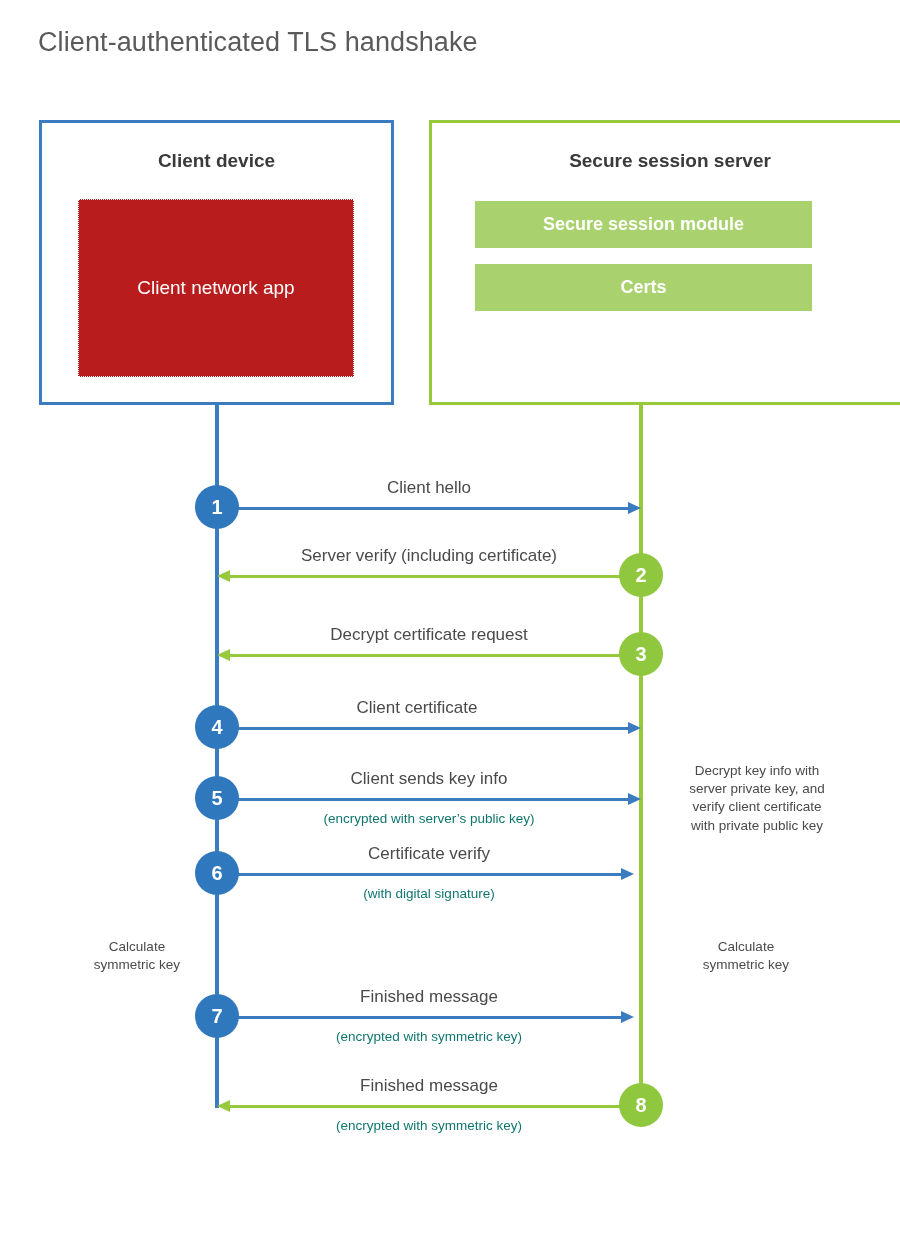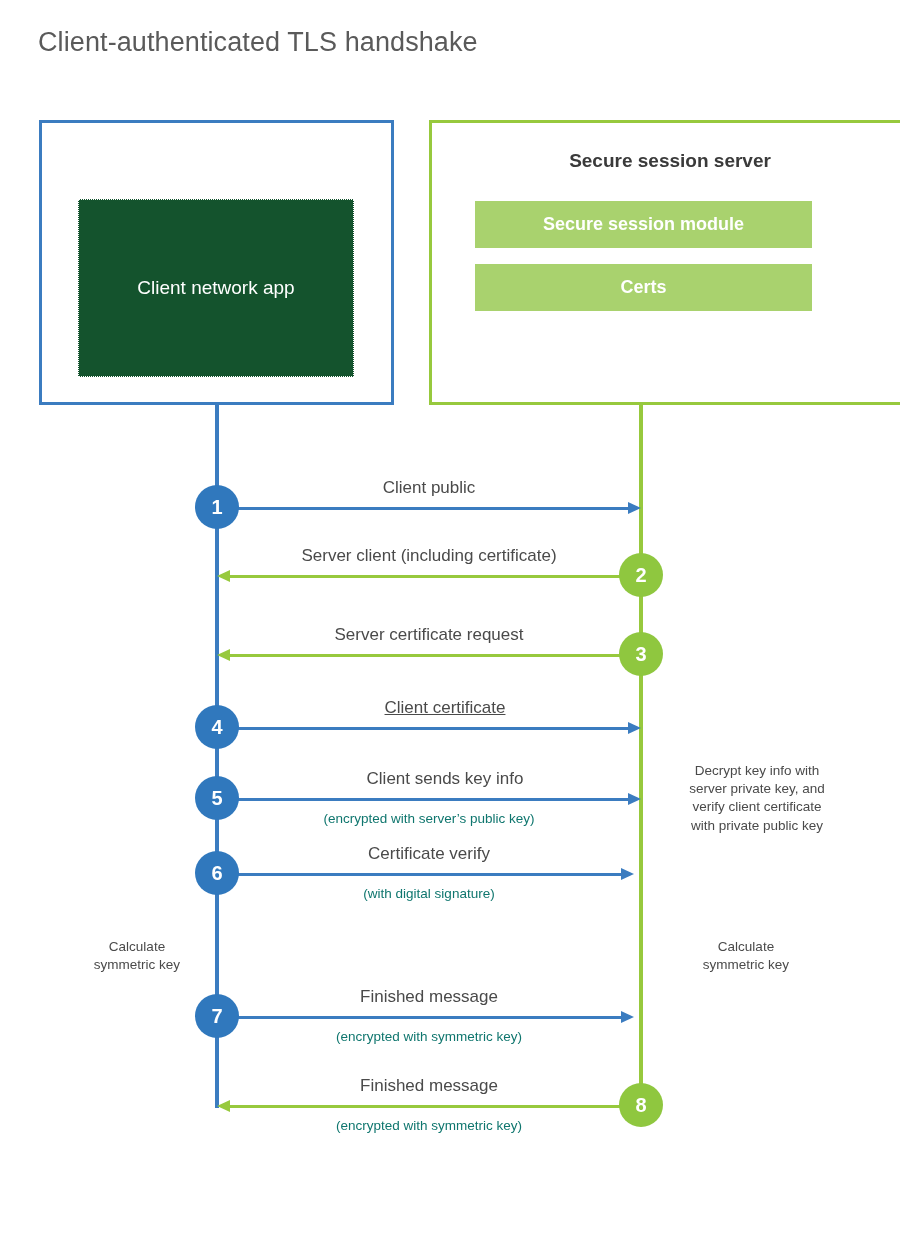--- a/index.html
+++ b/index.html
@@ -58,21 +58,21 @@
     color: #3a3a3a;
   }
 
   
   #client-app-block {
     position: absolute;
     left: 36px;
     top: 76px;
     width: 276px;
     height: 178px;
-    background: #14532d;
+    background: #b91c1c;
     border: 1px dotted #ffffff;
     box-sizing: border-box;
     display: flex;
     align-items: center;
     justify-content: center;
   }
   #client-app-label {
     color: #ffffff;
     font-size: 19px;
     font-weight: 300;
@@ -185,20 +185,21 @@
   }
   .side-note.right-of-line { text-align: center; }
   .side-note.left-of-line  { text-align: center; }
 </style>
 </head>
 <body>
 
 <div id="page-title">Client-authenticated TLS handshake</div>
 
 <div class="participant-box" id="client-box">
+  <div class="participant-title">Client device</div>
   <div id="client-app-block">
     <div id="client-app-label">Client network app</div>
   </div>
 </div>
 
 <div class="participant-box" id="server-box">
   <div class="participant-title">Secure session server</div>
   <div class="server-bar" id="server-bar-0">
     <span class="server-bar-label">Secure session module</span>
   </div>
@@ -206,57 +207,57 @@
     <span class="server-bar-label">Certs</span>
   </div>
 </div>
 
 <div class="lifeline" id="client-lifeline"></div>
 <div class="lifeline" id="server-lifeline"></div>
 
 <div class="msg" style="left:217px; top:507px; width:424px;">
   <div class="msg-line blue" style="left:0; width:411px;"></div>
   <div class="arrow-head right blue" style="left:411px;"></div>
-  <div class="msg-label" style="left:212px;">Client public</div>
+  <div class="msg-label" style="left:212px;">Client hello</div>
 </div>
 <div class="step-circle blue" style="left:195px; top:485px;">
   <span>1</span>
 </div>
 
 <div class="msg" style="left:217px; top:575px; width:424px;">
   <div class="msg-line green" style="left:13px; width:411px;"></div>
   <div class="arrow-head left green" style="left:0;"></div>
-  <div class="msg-label" style="left:212px;">Server client (including certificate)</div>
+  <div class="msg-label" style="left:212px;">Server verify (including certificate)</div>
 </div>
 <div class="step-circle green" style="left:619px; top:553px;">
   <span>2</span>
 </div>
 
 <div class="msg" style="left:217px; top:654px; width:424px;">
   <div class="msg-line green" style="left:13px; width:411px;"></div>
   <div class="arrow-head left green" style="left:0;"></div>
-  <div class="msg-label" style="left:212px;">Server certificate request</div>
+  <div class="msg-label" style="left:212px;">Decrypt certificate request</div>
 </div>
 <div class="step-circle green" style="left:619px; top:632px;">
   <span>3</span>
 </div>
 
 <div class="msg" style="left:217px; top:727px; width:424px;">
   <div class="msg-line blue" style="left:0; width:411px;"></div>
   <div class="arrow-head right blue" style="left:411px;"></div>
-  <div class="msg-label" style="left:228px;text-decoration:underline;">Client certificate</div>
+  <div class="msg-label" style="left:200px;">Client certificate</div>
 </div>
 <div class="step-circle blue" style="left:195px; top:705px;">
   <span>4</span>
 </div>
 
 <div class="msg" style="left:217px; top:798px; width:424px;">
   <div class="msg-line blue" style="left:0; width:411px;"></div>
   <div class="arrow-head right blue" style="left:411px;"></div>
-  <div class="msg-label" style="left:228px;">Client sends key info</div>
+  <div class="msg-label" style="left:212px;">Client sends key info</div>
   <div class="msg-sublabel" style="left:212px;">(encrypted with server’s public key)</div>
 </div>
 <div class="step-circle blue" style="left:195px; top:776px;">
   <span>5</span>
 </div>
 
 <div class="msg" style="left:217px; top:873px; width:424px;">
   <div class="msg-line blue" style="left:0; width:404px;"></div>
   <div class="arrow-head right blue" style="left:404px;"></div>
   <div class="msg-label" style="left:212px;">Certificate verify</div>

